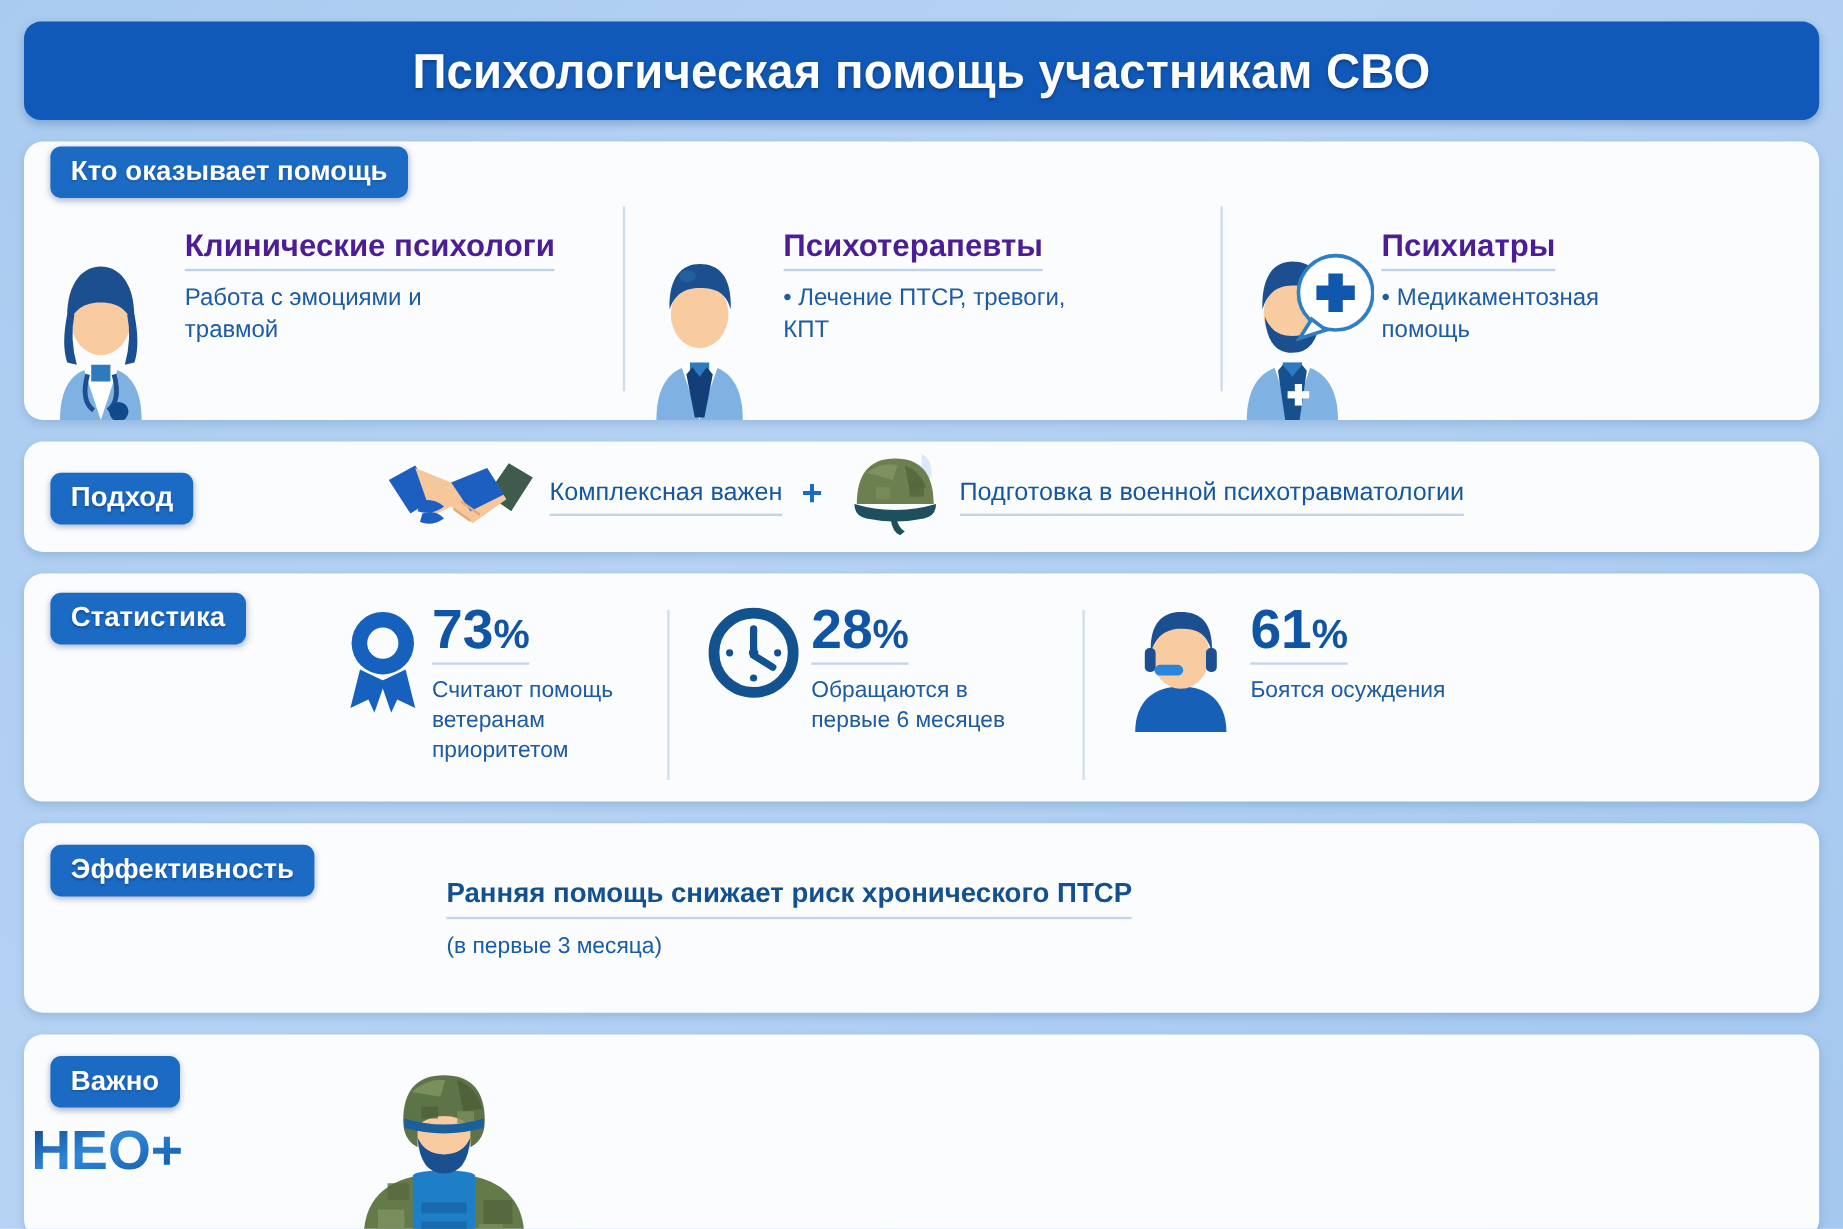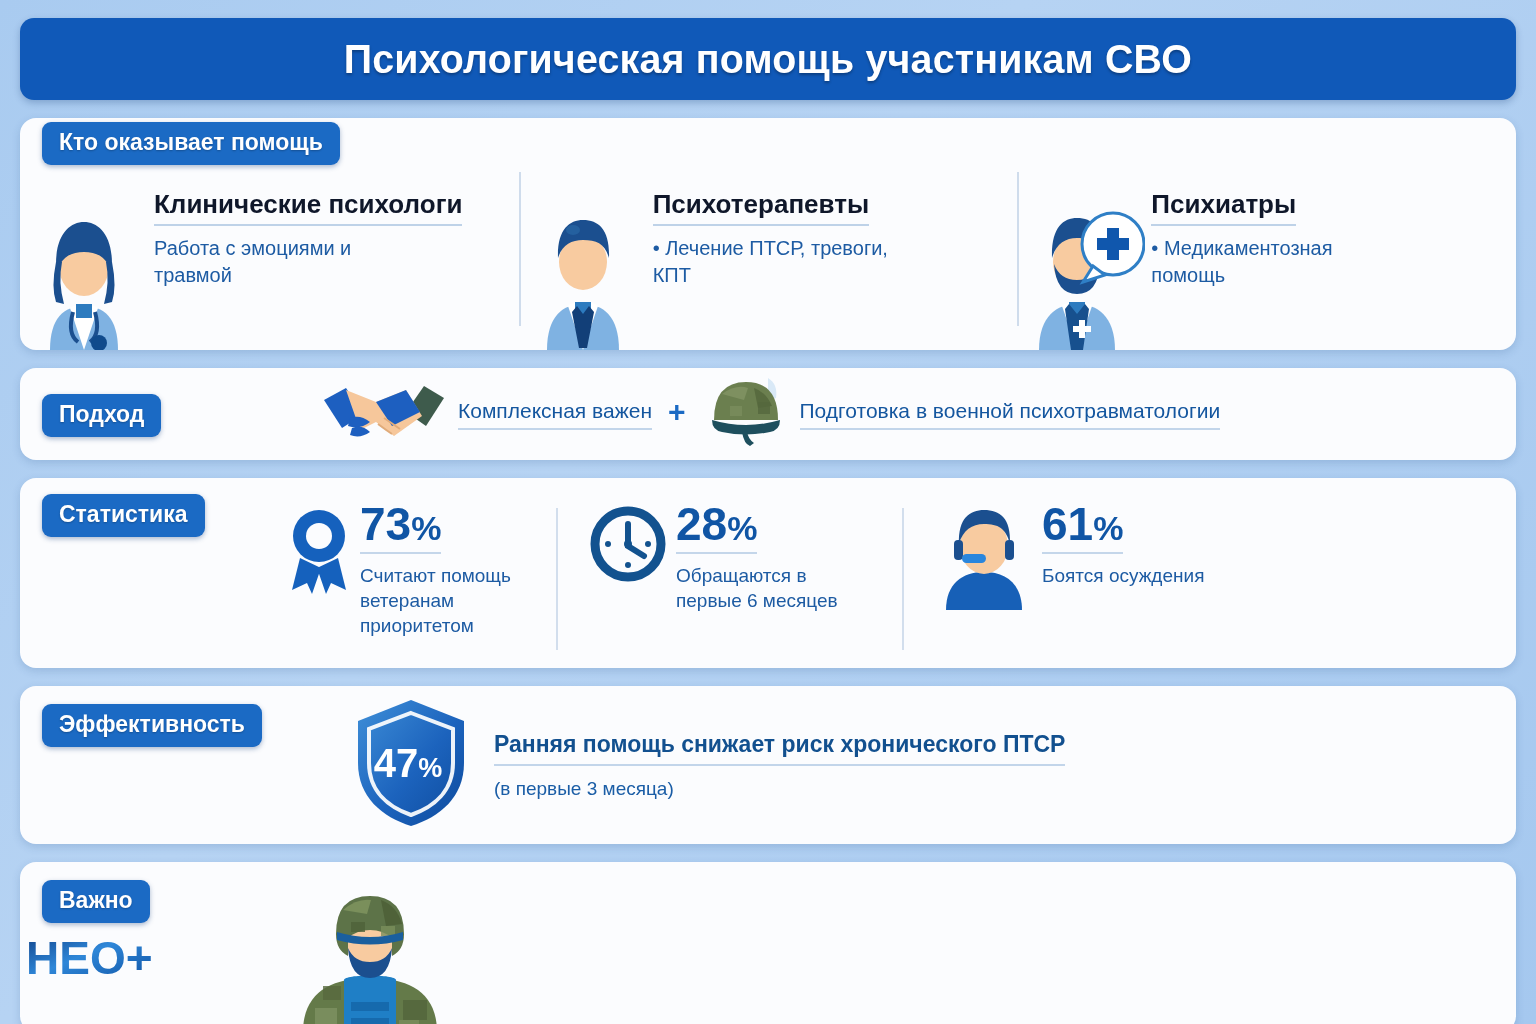--- a/index.html
+++ b/index.html
@@ -45,21 +45,21 @@
   #sec-who{height:232px;}
   #sec-who .badge{top:4px;}
   .who-row{display:flex;height:100%;padding-top:44px;box-sizing:border-box;}
   .who-col{flex:1;display:flex;align-items:flex-start;position:relative;padding-top:10px;}
   .who-col + .who-col::before{
     content:"";position:absolute;left:0;top:10px;bottom:24px;width:2px;background:#cfdcec;
   }
   .who-figure{width:128px;height:150px;flex:0 0 128px;position:relative;align-self:flex-end;}
   .who-text{padding-left:6px;padding-top:18px;}
   .who-title{
-    color:#0f172a;font-size:26px;font-weight:bold;line-height:1.12;
+    color:#4c1d95;font-size:26px;font-weight:bold;line-height:1.12;
     display:inline-block;border-bottom:2px solid #bed2e8;padding-bottom:5px;
   }
   .who-desc{color:#1d5ba3;font-size:20px;line-height:1.34;margin-top:9px;max-width:250px;}
   .who-desc .bullet{color:#1d5ba3;}
 
   
   .person{width:100%;height:100%;display:block;}
 
   
   #sec-approach{height:92px;display:flex;align-items:center;}
@@ -283,34 +283,20 @@
           <div class="stat-label" style="max-width:230px">Боятся осуждения</div>
         </span>
       </div>
 
     </div>
   </div>
 
   <div class="card" id="sec-eff">
     <div class="badge">Эффективность</div>
     <div class="eff-row">
-      <span>
-        <svg width="122" height="132" viewBox="0 0 122 132">
-          <defs>
-            <linearGradient id="shg" x1="0" y1="0" x2="1" y2="1">
-              <stop offset="0%" stop-color="#3f8fd8"></stop>
-              <stop offset="55%" stop-color="#1c63bd"></stop>
-              <stop offset="100%" stop-color="#0d4a9c"></stop>
-            </linearGradient>
-          </defs>
-          <path d="M61 3 L114 24 V66 C114 100 90 120 61 129 C32 120 8 100 8 66 V24 Z" fill="url(#shg)"></path>
-          <path d="M61 16 L103 32 V66 C103 94 84 110 61 118 C38 110 19 94 19 66 V32 Z" fill="none" stroke="#ffffff" stroke-width="4" opacity=".92"></path>
-          <text x="58" y="80" font-family="Liberation Sans, sans-serif" font-size="40" font-weight="bold" fill="#ffffff" text-anchor="middle"><tspan id="shield-val">47</tspan><tspan font-size="27" id="shield-pct">%</tspan></text>
-        </svg>
-      </span>
       <div class="eff-text">
         <div class="eff-main">Ранняя помощь снижает риск хронического ПТСР</div>
         <div class="eff-sub">(в первые 3 месяца)</div>
       </div>
     </div>
   </div>
 
   <div class="card" id="sec-important">
     <div class="badge">Важно</div>
     <div class="imp-row">

